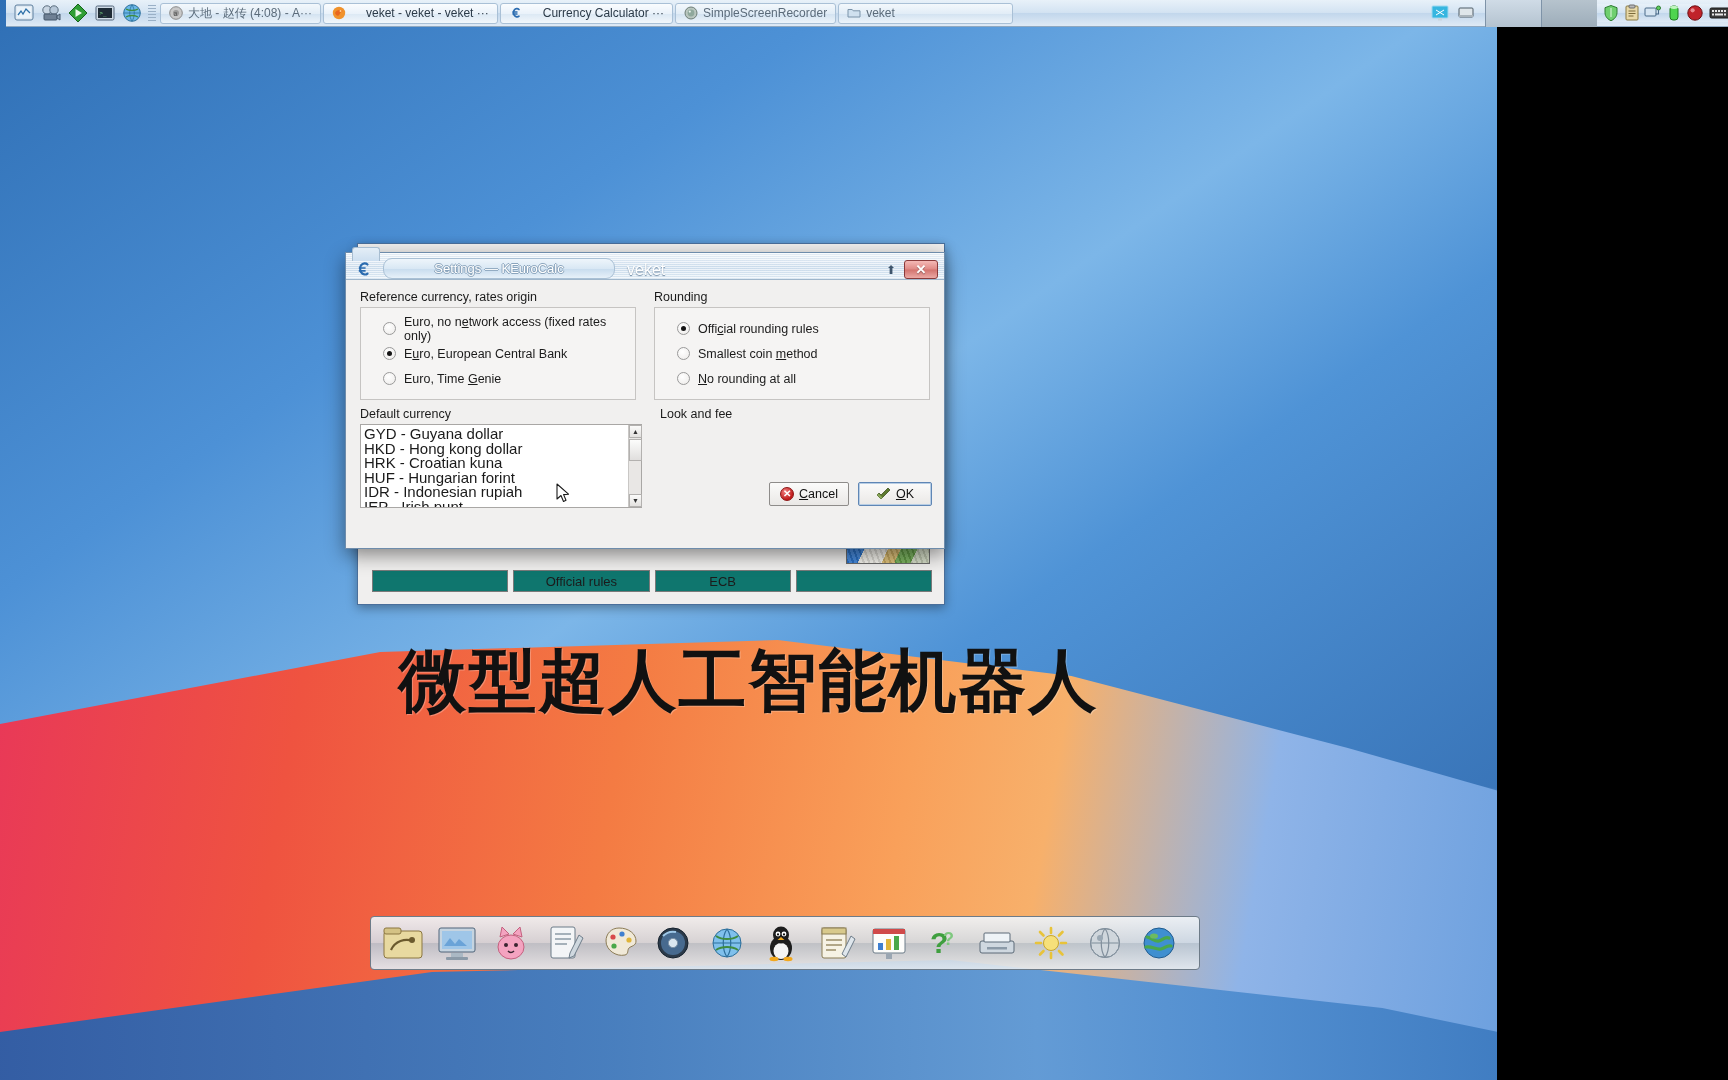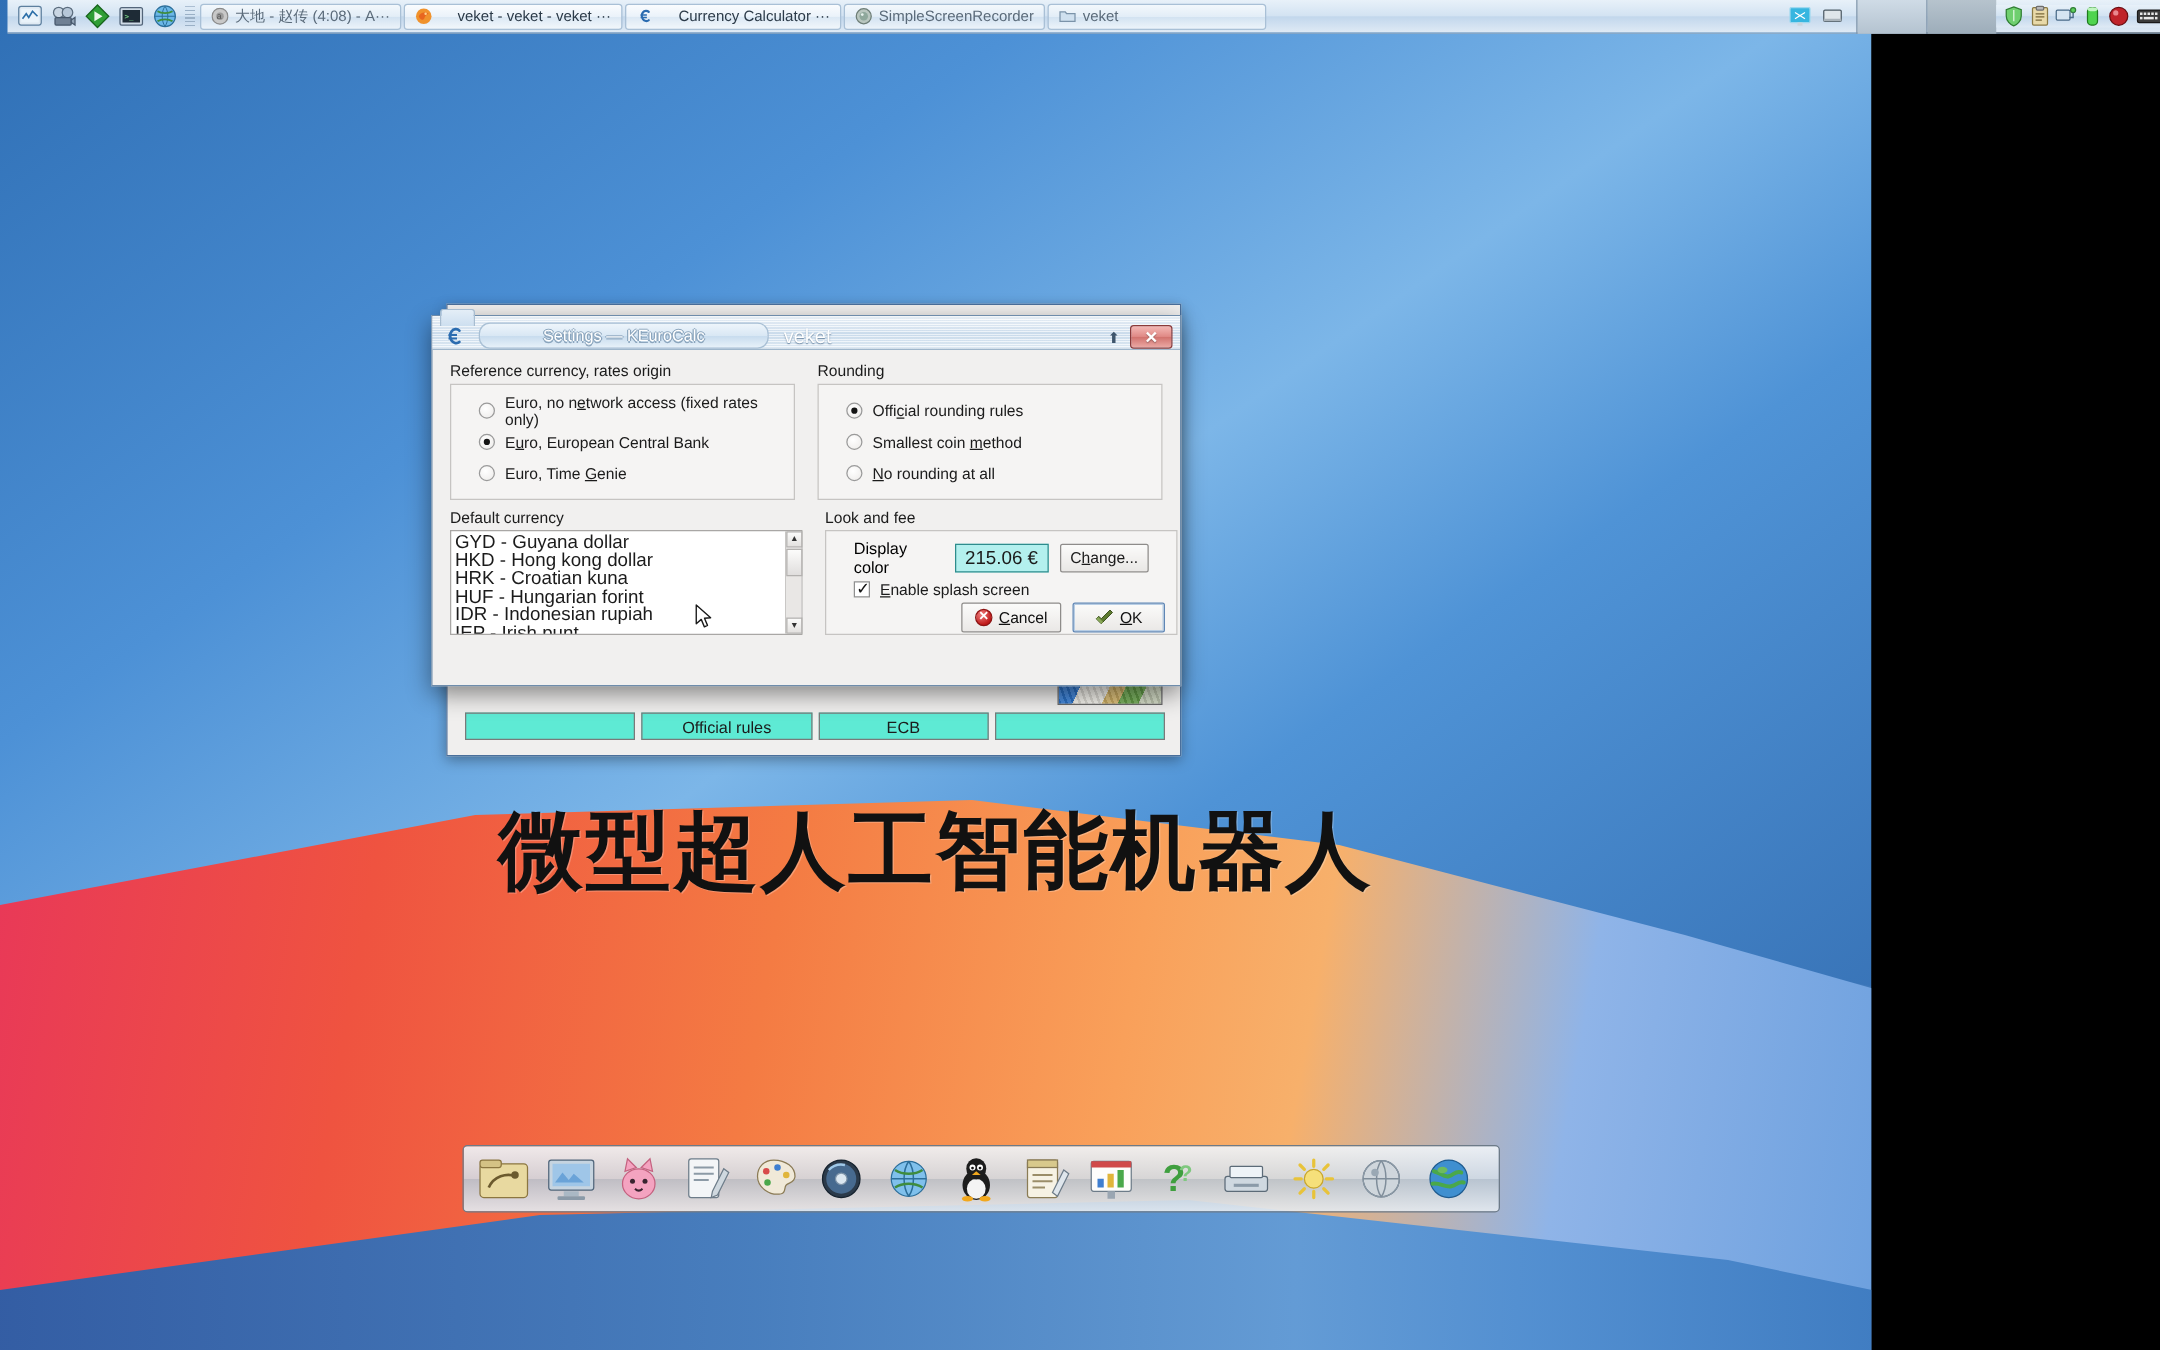--- a/index.html
+++ b/index.html
@@ -118,21 +118,21 @@
     content:""; position:absolute; inset:0;
     background: repeating-linear-gradient(70deg, rgba(0,0,0,.10) 0 2px, rgba(255,255,255,.12) 2px 5px);
   }
   #calc-buttons {
     position:absolute; left:12px; right:10px; bottom:10px;
     display:flex; gap:5px;
   }
   .calc-btn {
     flex:1 1 0; height:22px;
     border:1px solid #7a7a7a;
-    background:#5eead4;
+    background:#0f766e;
     display:flex; align-items:center; justify-content:center;
     font-size:13px; color:#1b1b1b;
   }
 
   
   #settings-dialog {
     position:absolute; left:345px; top:252px; width:600px; height:297px;
     z-index:80;
     background:#f1f0ef;
     border:1px solid #6e8cab;
@@ -560,35 +560,20 @@
             <div id="sb-track"></div>
             <div class="sb-arrow up">▲</div>
             <div id="sb-thumb"></div>
             <div class="sb-arrow down">▼</div>
           </div>
         </div>
       </div>
 
       <div class="grp" style="width:282px;">
         <div class="grp-title">Look and fee</div>
-        <div class="grp-box" id="lookfeel-box">
-          <div id="display-row">
-            <span>Display color</span>
-            <div id="color-sample">215.06 €</div>
-            <div id="change-btn">
-              <span>C</span>
-                <span class="u">h</span>
-                <span>ange...</span>
-            </div>
-          </div>
-          <div class="check-row">
-            <span class="checkbox on"></span>
-            <span><span></span><span class="u">E</span><span>nable splash screen</span></span>
-          </div>
-        </div>
       </div>
     </div>
 
     <div id="dialog-actions">
       <div class="dlg-btn">
         <span class="icon-cancel">✕</span>
         <span><span></span><span class="u">C</span><span>ancel</span></span>
       </div>
       <div class="dlg-btn default">
         <svg class="icon-ok" viewBox="0 0 15 14">

